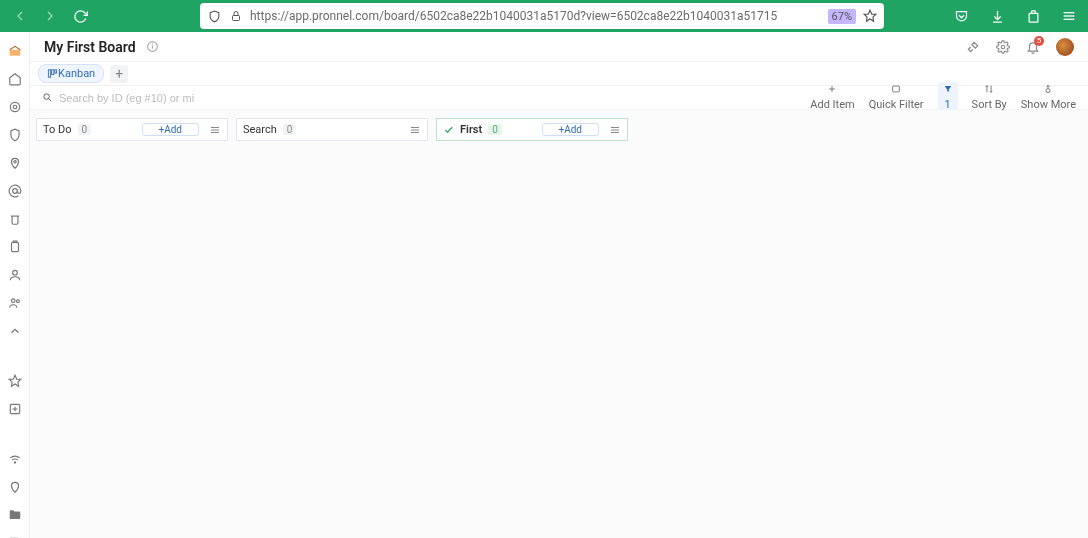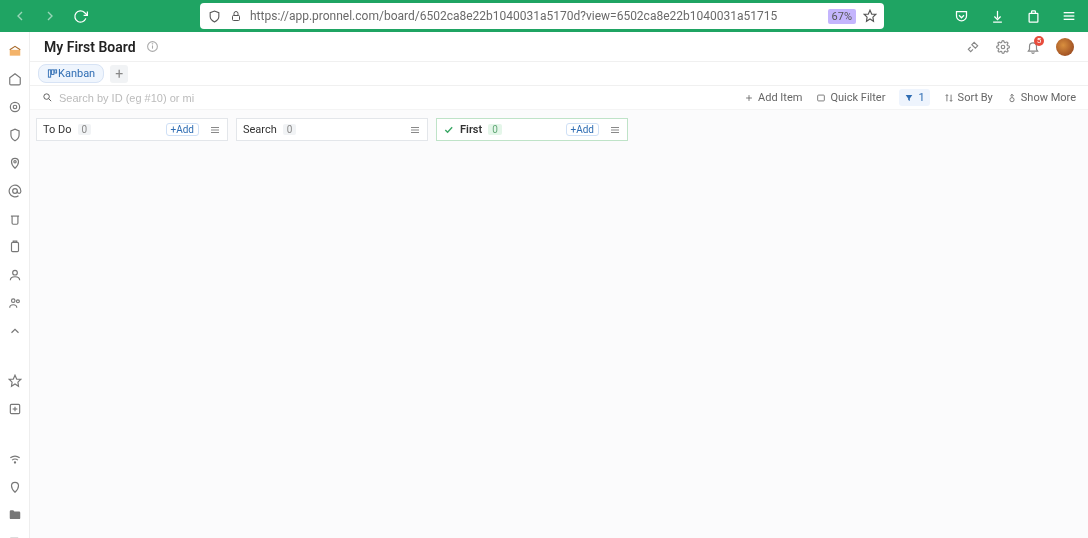--- a/index.html
+++ b/index.html
@@ -39,32 +39,32 @@
   .tabs { height: 24px; display: flex; align-items: center; padding: 0 8px; gap: 6px; border-bottom: 1px solid #f0f0f0; }
   .tab { display: flex; align-items: center; font-size: 11px; color: #2f6db3; padding: 2px 8px; border: 1px solid #d7e3f5; background: #eff5fd; border-radius: 8px; cursor: pointer; }
   .tab svg { stroke: #2f6db3; }
   .tab-add { width: 18px; height: 18px; display: flex; align-items: center; justify-content: center; background: #f1f3f5; border-radius: 3px; color: #888; cursor: pointer; font-size: 14px; }
 
   .toolbar { height: 24px; display: flex; align-items: center; padding: 0 12px; font-size: 11px; color: #555; border-bottom: 1px solid #f4f4f4; }
   .toolbar .search-wrap { display: flex; align-items: center; gap: 6px; flex: 0 0 auto; }
   .toolbar input { border: none; outline: none; font-size: 11px; width: 160px; color: #555; }
   .toolbar input::placeholder { color: #bbb; }
   .toolbar .right { margin-left: auto; display: flex; align-items: center; gap: 14px; }
-  .toolbar .tb-btn { display: flex; align-items: center; gap: 4px; cursor: pointer; color: #666; }
+  .toolbar .tb-btn { display: flex; align-items: center; gap: 4px; cursor: pointer; color: #666; flex-direction: column; }
   .toolbar .tb-btn.active { background: #eef4fd; color: #2f6db3; padding: 2px 5px; border-radius: 3px; }
   .toolbar .tb-btn svg { width: 10px; height: 10px; }
 
   .board { flex: 1; padding: 8px 6px; display: flex; gap: 8px; background: #fbfbfc; align-items: flex-start; }
   .col { width: 192px; border: 1px solid #e3e6ea; border-radius: 0; background: #fff; }
   .col.done { border-color: #bfe3c8; }
   .col-head { display: flex; align-items: center; padding: 4px 6px; gap: 6px; font-size: 11px; color: #333; }
   .col-head .check { color: #3aa765; }
   .col-head .count { font-size: 10px; background: #f1f3f5; color: #888; border-radius: 2px; padding: 0 4px; }
   .col.done .col-head .count { background: #e4f6e9; color: #63a877; }
-  .col-head .add { margin-left: auto; font-size: 10px; color: #2f6db3; border: 1px solid #cfe0f6; border-radius: 3px; padding: 0 4px; cursor: pointer; }
+  .col-head .add { margin-left: auto; font-size: 10px; color: #2f6db3; border: 1px solid #cfe0f6; border-radius: 3px; padding: 0 16px; cursor: pointer; }
   .col-head .menu { color: #888; cursor: pointer; margin-left: 4px; }
 
   svg { display: block; }
 </style>
 </head>
 <body>
 
 <div class="browser-bar">
   <div class="nav-btn disabled">
     <svg width="16" height="16" viewBox="0 0 24 24" fill="none" stroke="currentColor" stroke-width="2">

